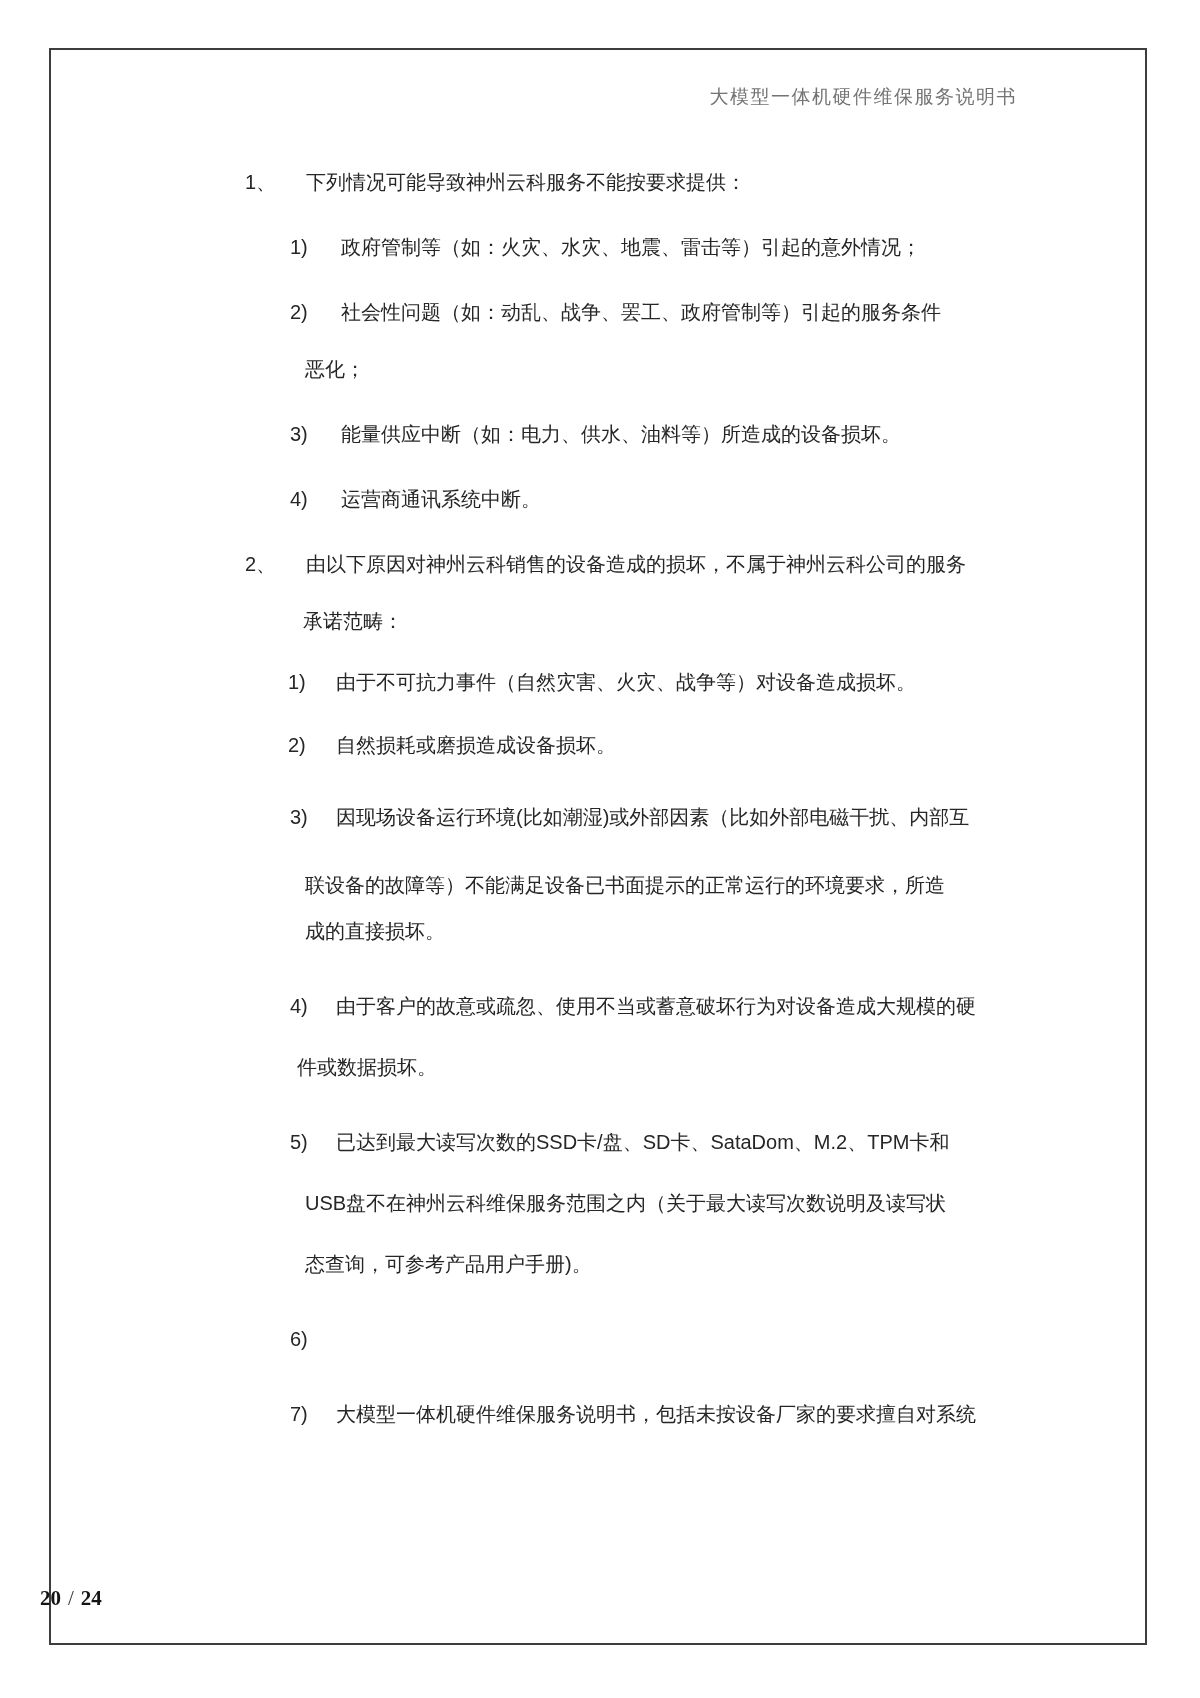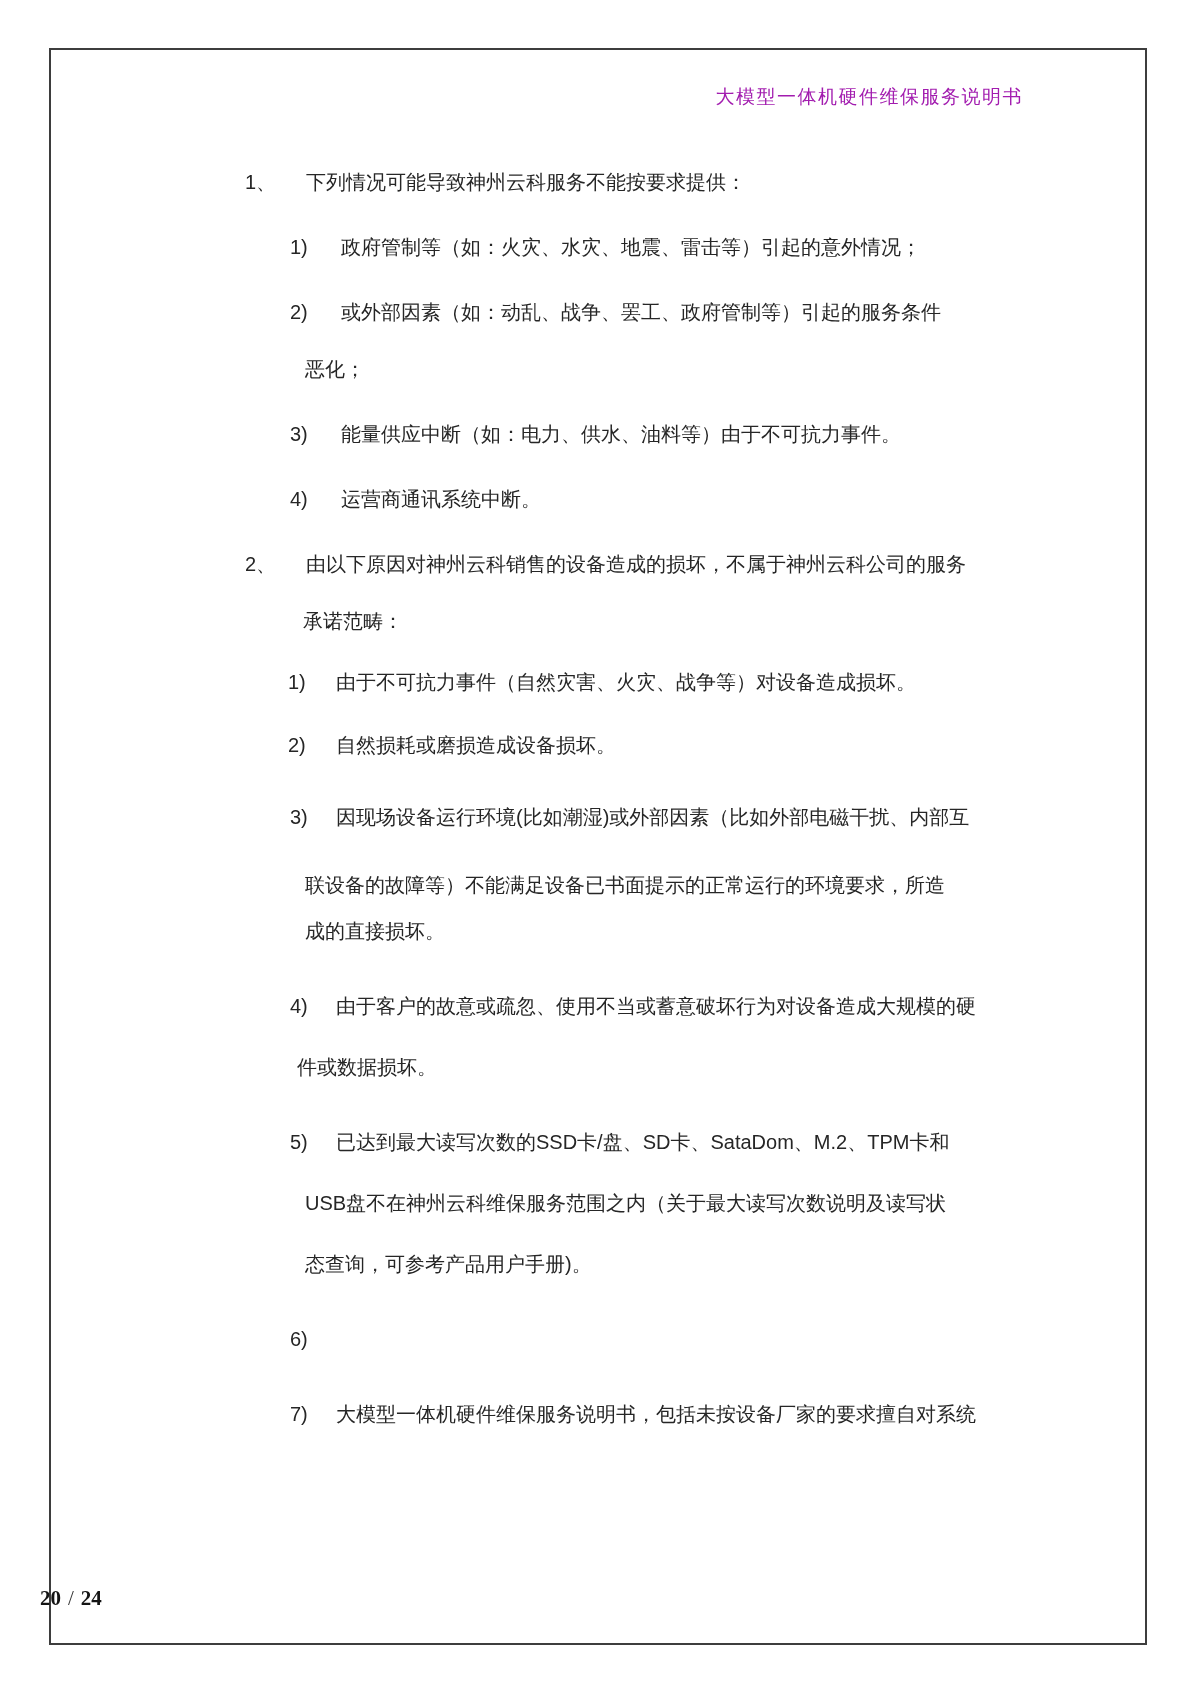--- a/index.html
+++ b/index.html
@@ -15,25 +15,25 @@
   .page-border{
     position:absolute;
     left:49px; top:48px;
     width:1098px; height:1597px;
     border:2px solid #3d3d3d;
     box-sizing:border-box;
   }
   .header-title{
     position:absolute;
     top:84px;
-    right:177px;
+    right:183px;
     font-family:"Liberation Serif", serif;
     font-size:19px;
     letter-spacing:1.5px;
-    color:#a21caf;
+    color:#737373;
     white-space:pre;
   }
   .ln{
     position:absolute;
     font-size:20px;
     line-height:28px;
     white-space:pre;
     color:#262626;
   }
   .footer{
@@ -58,25 +58,25 @@
 
   <div class="header-title">大模型一体机硬件维保服务说明书</div>
 
   <div class="ln" style="top:168px;left:245px">1、</div>
   <div class="ln" style="top:168px;left:306px">下列情况可能导致神州云科服务不能按要求提供：</div>
 
   <div class="ln" style="top:233px;left:290px">1)</div>
   <div class="ln" style="top:233px;left:341px">政府管制等（如：火灾、水灾、地震、雷击等）引起的意外情况；</div>
 
   <div class="ln" style="top:298px;left:290px">2)</div>
-  <div class="ln" style="top:298px;left:341px">或外部因素（如：动乱、战争、罢工、政府管制等）引起的服务条件</div>
+  <div class="ln" style="top:298px;left:341px">社会性问题（如：动乱、战争、罢工、政府管制等）引起的服务条件</div>
   <div class="ln" style="top:355px;left:305px">恶化；</div>
 
   <div class="ln" style="top:420px;left:290px">3)</div>
-  <div class="ln" style="top:420px;left:341px">能量供应中断（如：电力、供水、油料等）由于不可抗力事件。</div>
+  <div class="ln" style="top:420px;left:341px">能量供应中断（如：电力、供水、油料等）所造成的设备损坏。</div>
 
   <div class="ln" style="top:485px;left:290px">4)</div>
   <div class="ln" style="top:485px;left:341px">运营商通讯系统中断。</div>
 
   <div class="ln" style="top:550px;left:245px">2、</div>
   <div class="ln" style="top:550px;left:306px">由以下原因对神州云科销售的设备造成的损坏，不属于神州云科公司的服务</div>
   <div class="ln" style="top:607px;left:303px">承诺范畴：</div>
 
   <div class="ln" style="top:668px;left:288px">1)</div>
   <div class="ln" style="top:668px;left:336px">由于不可抗力事件（自然灾害、火灾、战争等）对设备造成损坏。</div>

